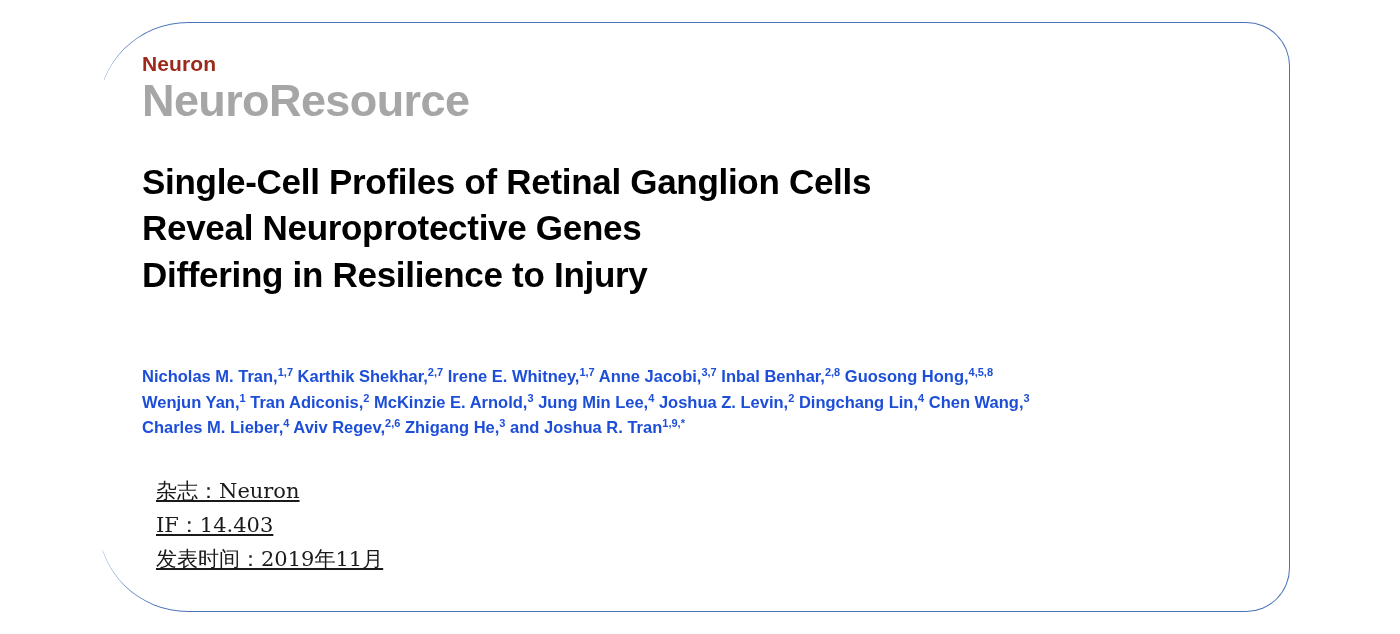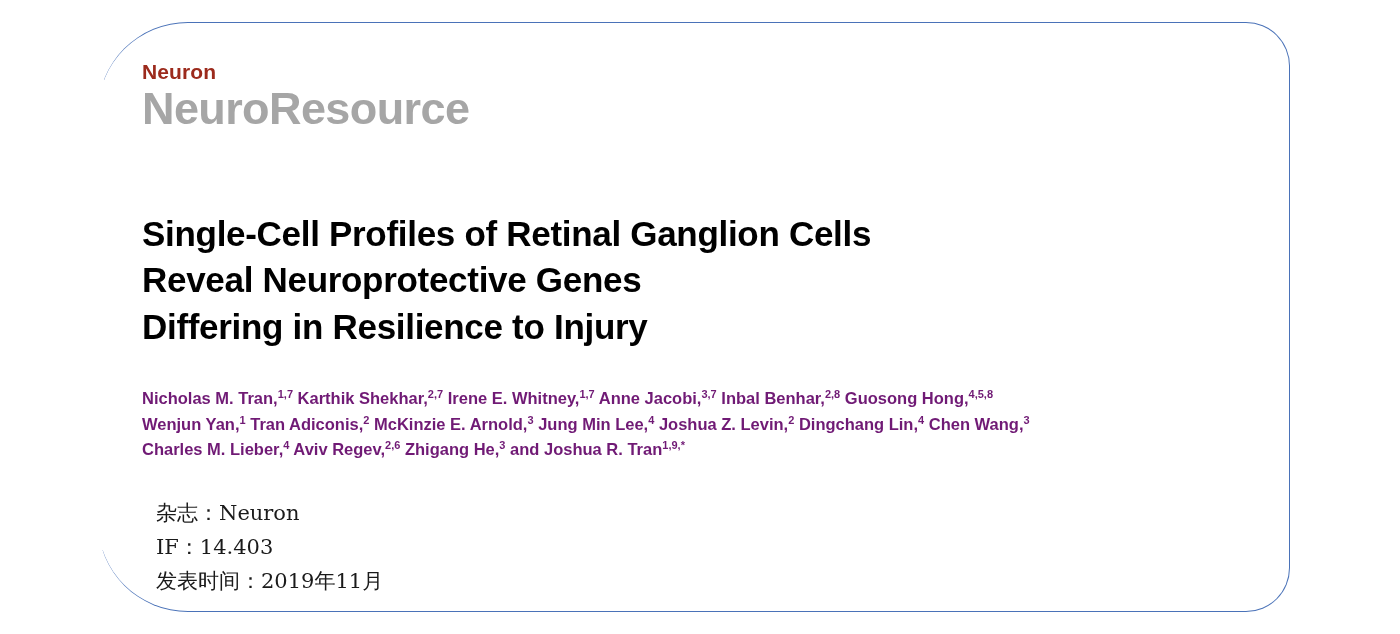--- a/index.html
+++ b/index.html
@@ -38,71 +38,72 @@
     position: absolute;
     left: 90px;
     top: 80px;
     width: 20px;
     height: 470px;
     background: #ffffff;
   }
   .content {
     position: absolute;
     left: 142px;
-    top: 60px;
+    top: 52px;
     width: 1120px;
   }
   .journal-name {
     font-size: 21px;
     font-weight: bold;
     color: #9c2a1c;
     letter-spacing: 0.1px;
     line-height: 1.1;
   }
   .article-type {
     font-size: 45px;
     font-weight: bold;
     color: #a6a6a6;
     letter-spacing: -0.6px;
     line-height: 1.15;
   }
   .title {
-    margin-top: 76px;
+    margin-top: 32px;
     font-size: 35px;
     font-weight: bold;
     color: #000000;
     line-height: 1.33;
     letter-spacing: -0.3px;
   }
   .title div {
     white-space: nowrap;
   }
   .authors {
-    margin-top: 36px;
+    margin-top: 66px;
     font-size: 16.5px;
     font-weight: bold;
-    color: #701a75;
+    color: #1d4ed8;
     line-height: 1.52;
   }
   .authors sup {
     font-size: 11px;
     font-weight: bold;
     vertical-align: super;
     line-height: 0;
   }
   .authors-line {
     white-space: nowrap;
   }
   .meta {
     margin-top: 34px;
     margin-left: 14px;
     font-family: "DejaVu Serif", serif;
     font-size: 21px;
     color: #1a1a1a;
     line-height: 1.62;
+    text-decoration: underline;
   }
   .meta div {
     white-space: nowrap;
   }
 </style>
 </head>
 <body>
 
 <div class="slide">
 

